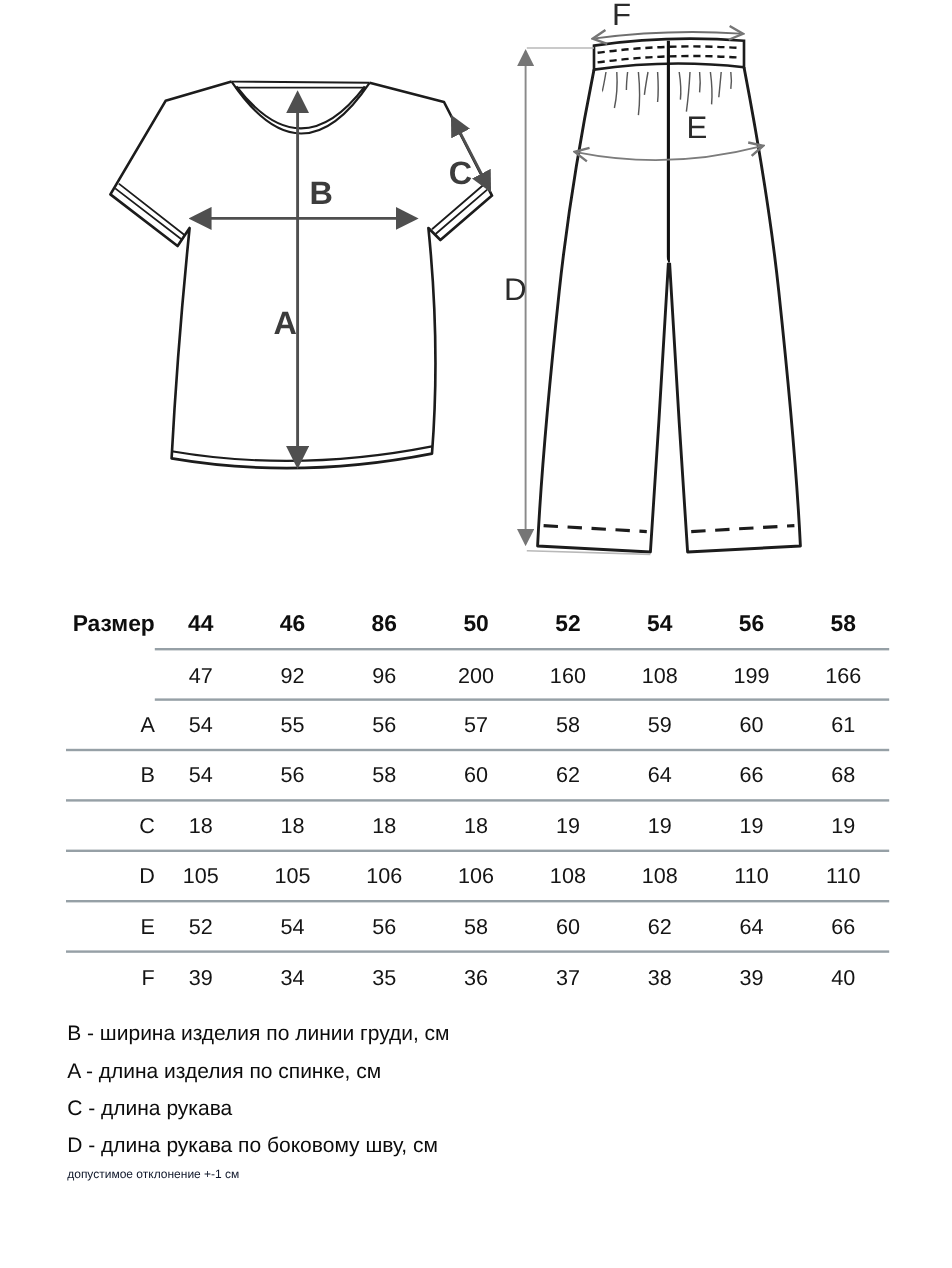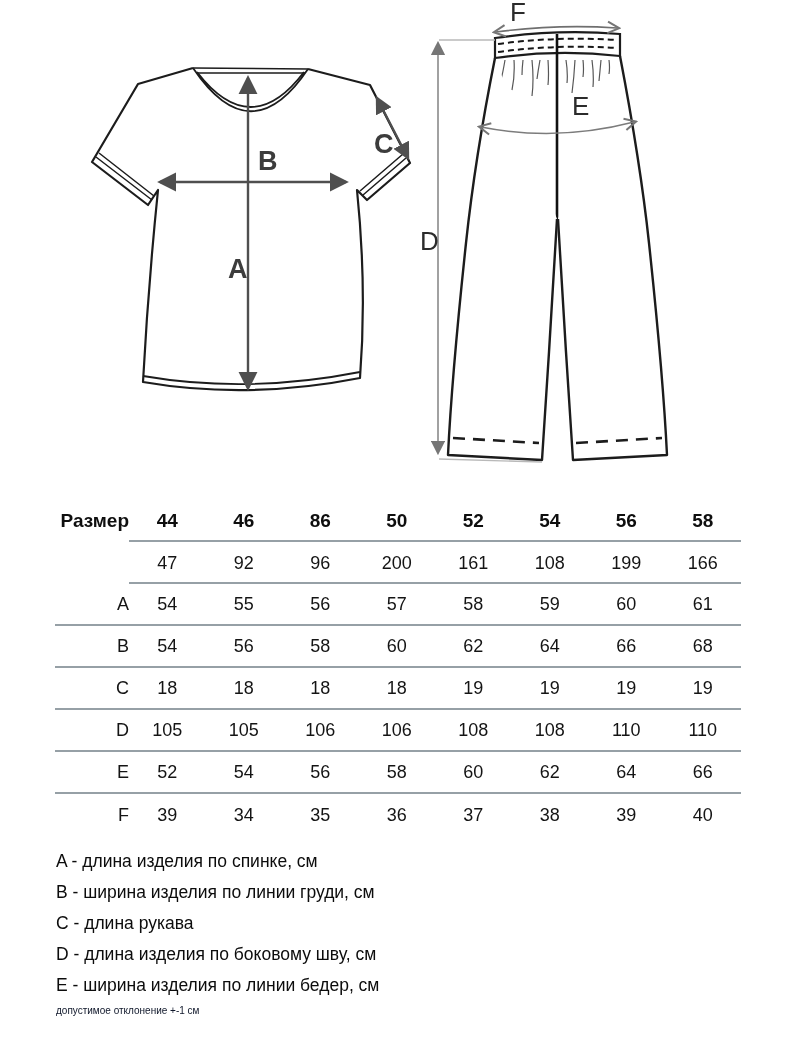--- a/index.html
+++ b/index.html
@@ -129,21 +129,21 @@
       <div class="cell">56</div>
       <div class="cell">58</div>
     </div>
 
     <div class="trow partial">
       <div class="cell lbl"></div>
       <div class="cell">47</div>
       <div class="cell">92</div>
       <div class="cell">96</div>
       <div class="cell">200</div>
-      <div class="cell">161</div>
+      <div class="cell">160</div>
       <div class="cell">108</div>
       <div class="cell">199</div>
       <div class="cell">166</div>
     </div>
 
     <div class="trow full">
       <div class="cell lbl">A</div>
       <div class="cell">54</div>
       <div class="cell">55</div>
       <div class="cell">56</div>
@@ -210,21 +210,20 @@
       <div class="cell">36</div>
       <div class="cell">37</div>
       <div class="cell">38</div>
       <div class="cell">39</div>
       <div class="cell">40</div>
     </div>
 
   </div>
 
   <div class="legend">
+    <div class="legend-item">B - ширина изделия по линии груди, см</div>
     <div class="legend-item">A - длина изделия по спинке, см</div>
-    <div class="legend-item">B - ширина изделия по линии груди, см</div>
     <div class="legend-item">C - длина рукава</div>
-    <div class="legend-item">D - длина изделия по боковому шву, см</div>
-    <div class="legend-item">E - ширина изделия по линии бедер, см</div>
+    <div class="legend-item">D - длина рукава по боковому шву, см</div>
     <div class="legend-note">допустимое отклонение +-1 см</div>
   </div>
 
 </div>
 
 </body></html>

